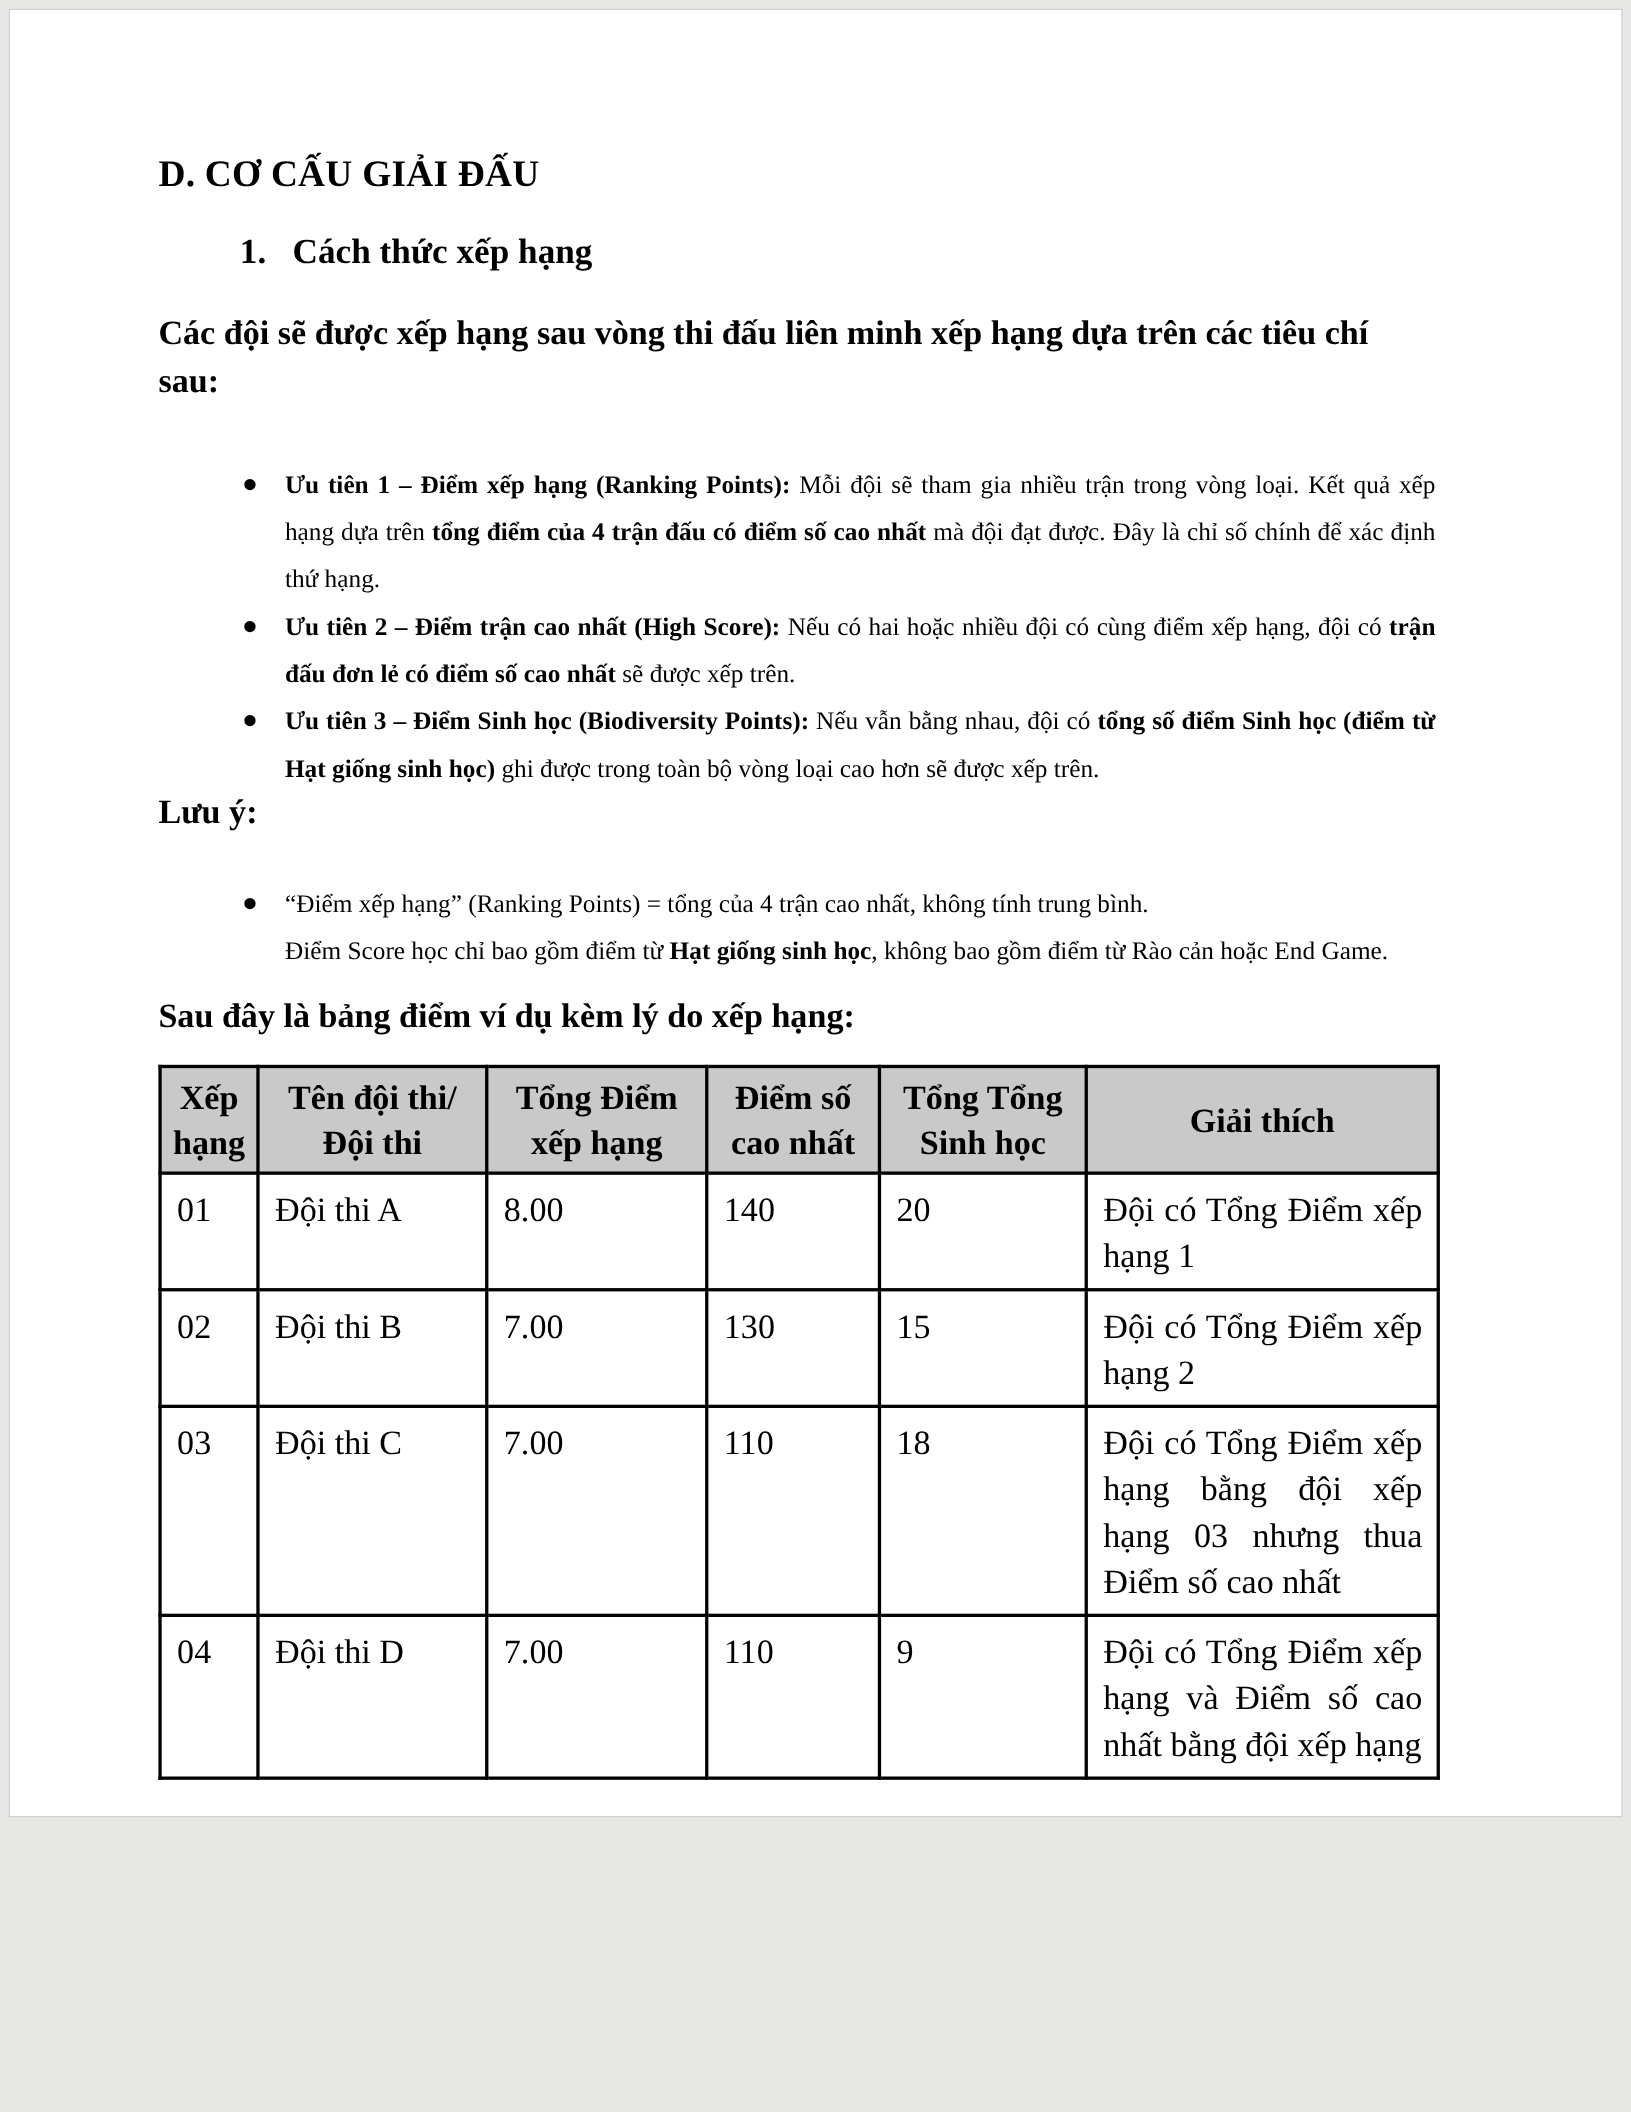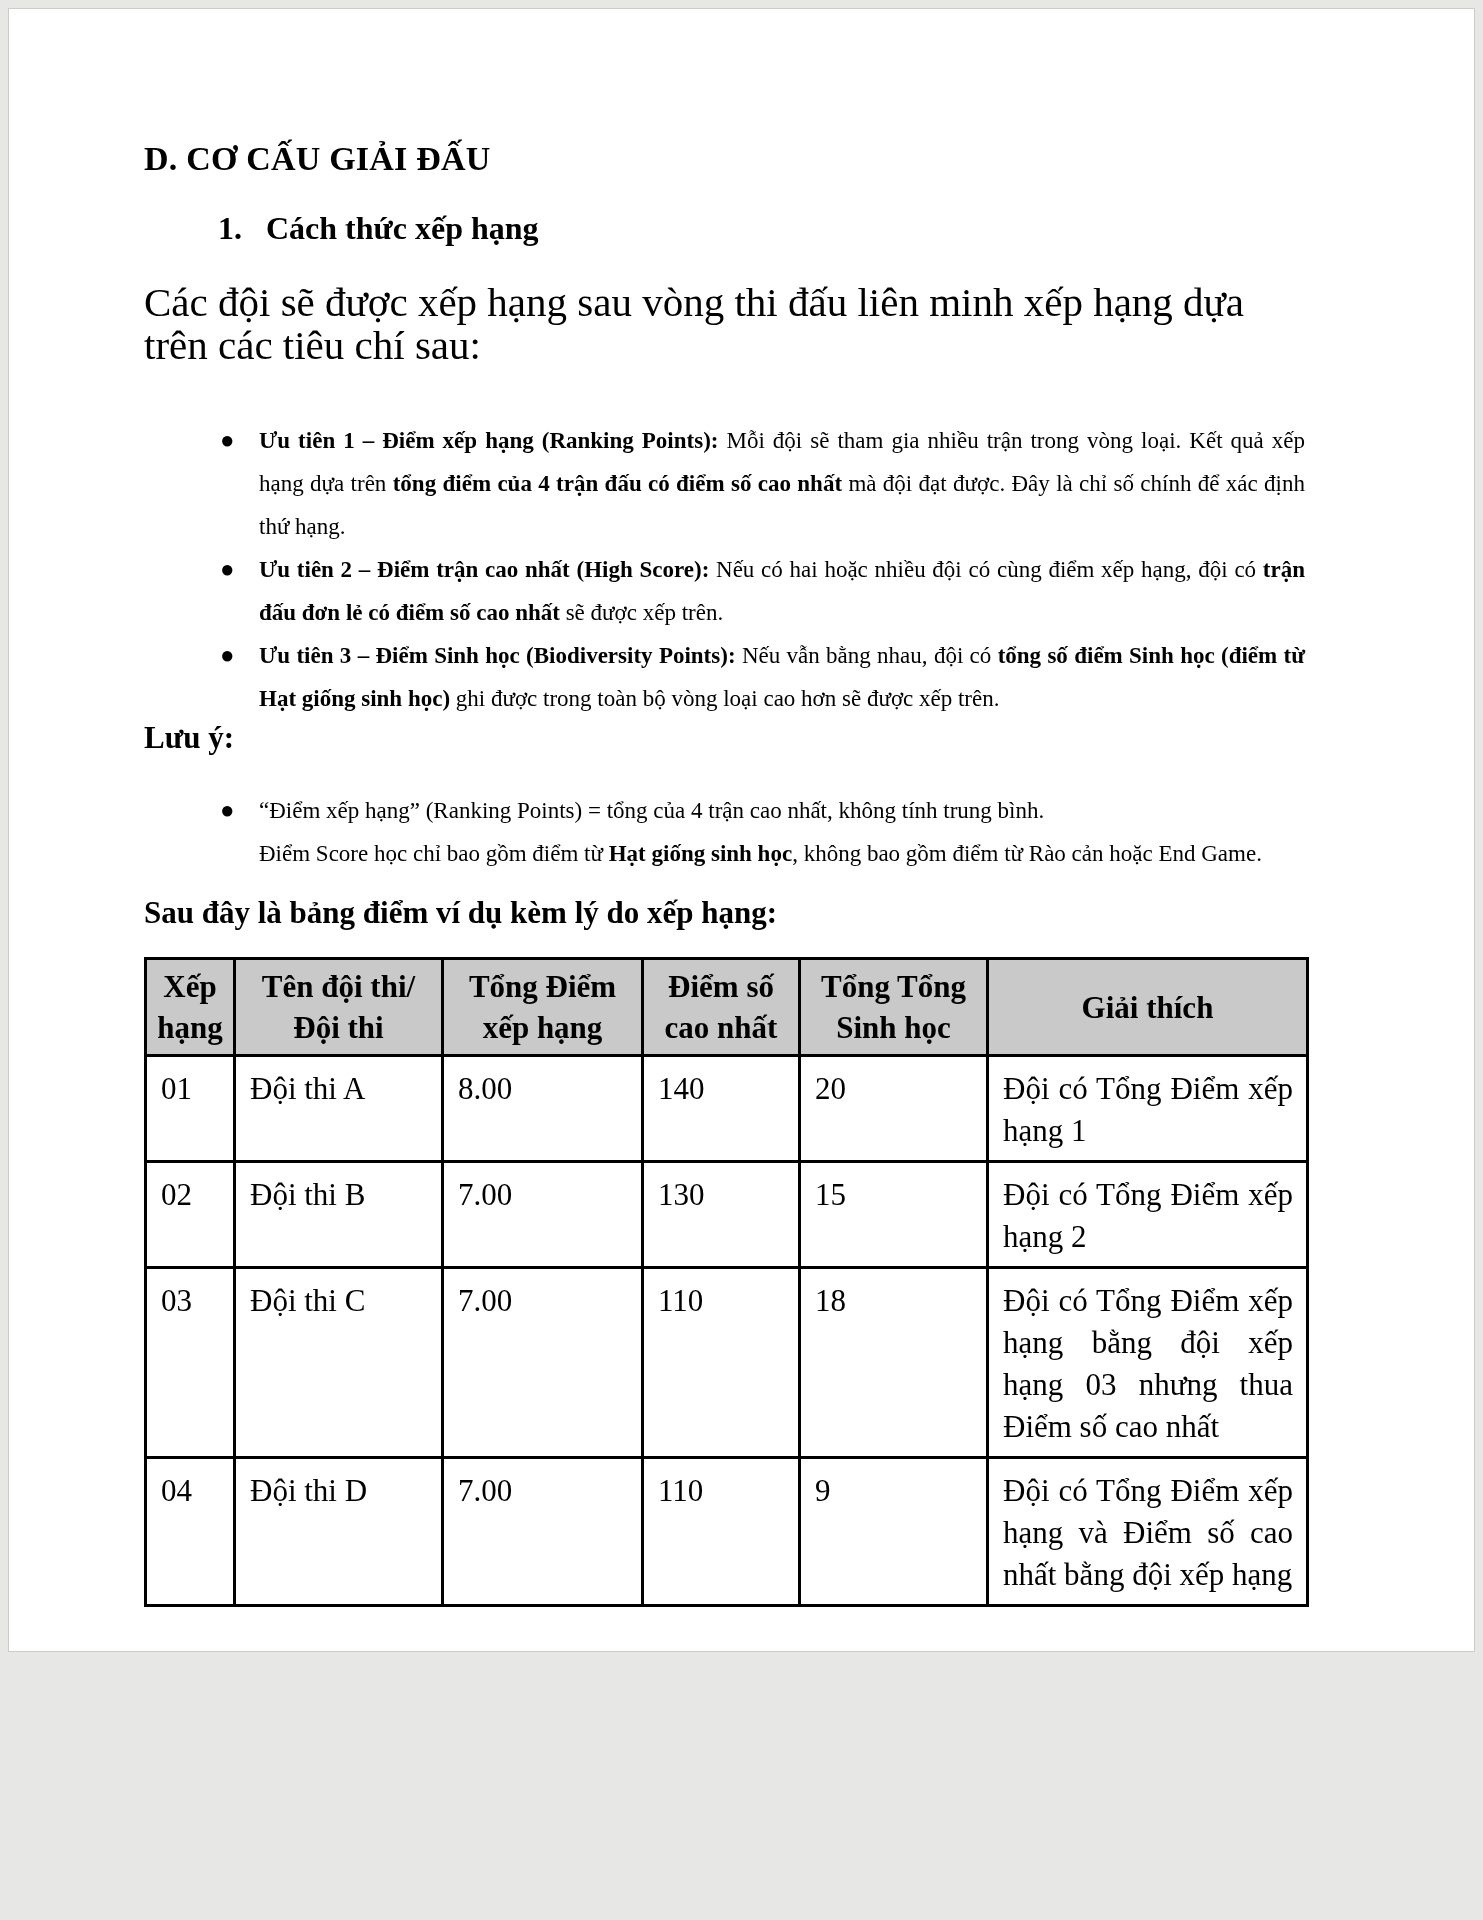--- a/index.html
+++ b/index.html
@@ -8,31 +8,31 @@
   .frame { width:1483px; height:1660px; padding:9px; }
   .page {
     width:100%; height:100%; background:#ffffff;
     box-shadow:0 0 0 1px #cccccb;
     padding:131px 169px 40px 135px;
     overflow:hidden;
   }
   .section-heading { font-size:34px; font-weight:bold; letter-spacing:0.2px; }
   .sub-heading { margin-top:32px; padding-left:74px; font-size:32px; font-weight:bold; display:flex; }
   .sub-heading .num { margin-right:24px; }
-  .intro { margin-top:34px; font-size:41px; line-height:43px; }
+  .intro { margin-top:34px; font-size:31px; line-height:43px;font-weight:bold; }
   ul.doc-list { list-style:none; margin-top:52px; }
   ul.doc-list li {
     position:relative; padding-left:115px; font-size:23px; line-height:43px;
     text-align:justify;
   }
   ul.doc-list li::before {
     content:"●"; position:absolute; left:76px; top:0; font-size:24px; line-height:43px;
   }
   .note-heading { font-size:31px; font-weight:bold; }
-  ul.note-list { margin-top:33px; }
+  ul.note-list { margin-top:44px; }
   .table-intro { margin-top:20px; font-size:31px; font-weight:bold; }
   table.score-table {
     margin-top:26px; border-collapse:collapse; table-layout:fixed;
     width:1162px; border:3px solid #000;
   }
   table.score-table th, table.score-table td { border:3px solid #000; }
   table.score-table th {
     background:#c9c9c9; font-size:31px; font-weight:bold; text-align:center;
     vertical-align:middle; height:97px; line-height:41px; padding:6px 8px;
   }

